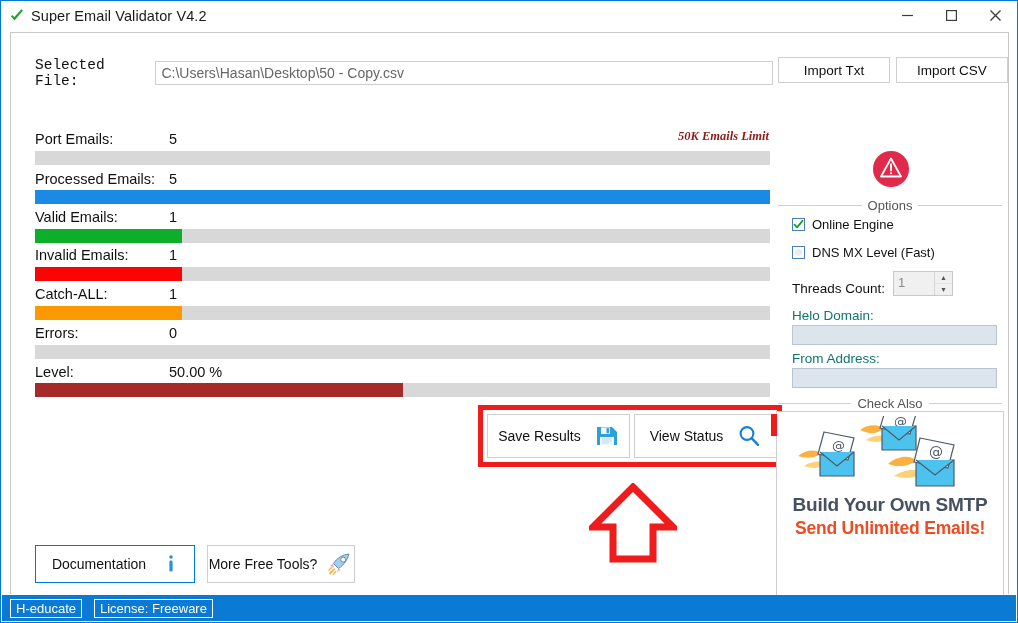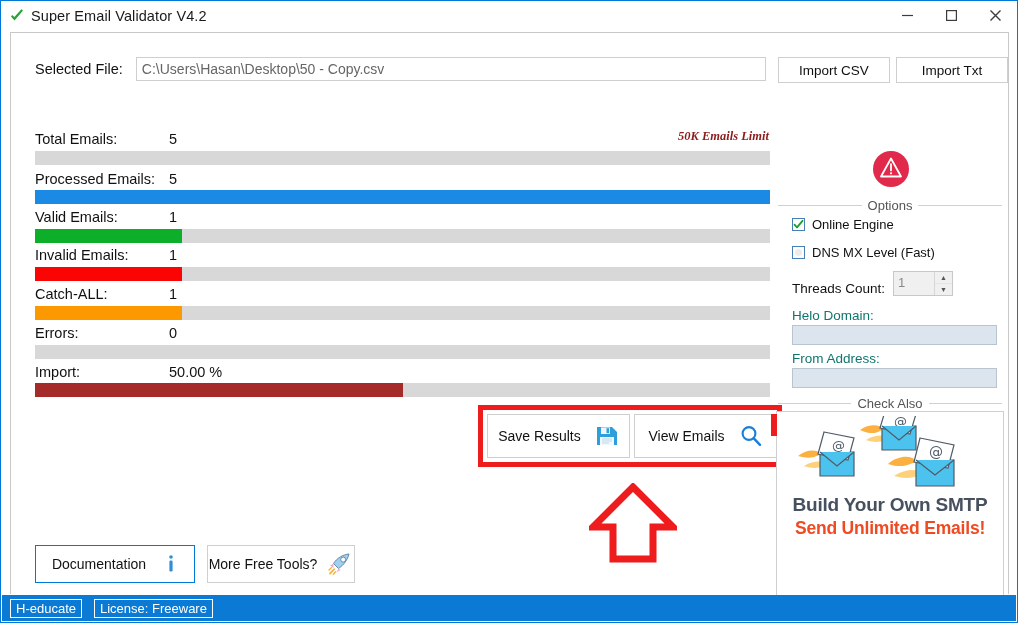--- a/index.html
+++ b/index.html
@@ -82,21 +82,22 @@
   .row-file {
     position: absolute;
     left: 24px;
     top: 24px;
     display: flex;
     align-items: center;
   }
   .label-file {
     font-size: 14.5px;
     color: #111;
-    margin-right: 13px;
+    margin-right: 1px;
+    font-family: Liberation Mono, monospace;
   }
   .file-input {
     width: 630px;
     height: 24px;
     box-sizing: border-box;
     border: 1px solid #cfcfcf;
     background: #ffffff;
     font-size: 14px;
     color: #666;
     padding: 0 5px;
@@ -475,21 +476,21 @@
 
     <div class="left-panel">
 
       <div class="row-file">
         <span class="label-file">Selected File:</span>
         <div class="file-input">C:\Users\Hasan\Desktop\50 - Copy.csv</div>
       </div>
 
       <span class="limit-note">50K Emails Limit</span>
 
-      <span class="stat-label" style="left:24px; top:98px;">Total Emails:</span>
+      <span class="stat-label" style="left:24px; top:98px;">Port Emails:</span>
       <span class="stat-value" style="left:158px; top:98px;">5</span>
       <div class="bar" style="top:118px;">
           <i style="width: 0%; background: transparent;"></i>
         </div>
 
       <span class="stat-label" style="left:24px; top:138px;">Processed Emails:</span>
       <span class="stat-value" style="left:158px; top:138px;">5</span>
       <div class="bar" style="top:157px;">
           <i style="width: 100%; background: rgb(26, 138, 229);"></i>
         </div>
@@ -511,41 +512,41 @@
       <div class="bar" style="top:273px;">
           <i style="width: 20%; background: rgb(252, 152, 0);"></i>
         </div>
 
       <span class="stat-label" style="left:24px; top:292px;">Errors:</span>
       <span class="stat-value" style="left:158px; top:292px;">0</span>
       <div class="bar" style="top:312px;">
           <i style="width: 0%; background: transparent;"></i>
         </div>
 
-      <span class="stat-label" style="left:24px; top:331px;">Import:</span>
+      <span class="stat-label" style="left:24px; top:331px;">Level:</span>
       <span class="stat-value" style="left:158px; top:331px;">50.00 %</span>
       <div class="bar" style="top:350px;">
           <i style="width: 50%; background: rgb(165, 42, 42);"></i>
         </div>
 
       <div class="highlight-box" style="border-color: rgb(238, 28, 28);"></div>
 
       <div class="action-row">
         <div class="act-btn">
           <span>Save Results</span>
           <svg width="24" height="24" viewBox="0 0 24 24">
             <path d="M2 3 h15 l5 5 v13 H2 Z" fill="#2f9fdb"></path>
             <rect x="6" y="3.4" width="9" height="6.6" fill="#eef6fb"></rect>
             <rect x="11.5" y="4.2" width="2.6" height="5" fill="#2f9fdb"></rect>
             <rect x="5" y="13" width="14" height="8" fill="#f2f8fc"></rect>
             <path d="M7 15 h10 M7 17 h10 M7 19 h7" stroke="#bdd8e8" stroke-width="1.1"></path>
           </svg>
         </div>
         <div class="act-btn">
-          <span>View Emails</span>
+          <span>View Status</span>
           <svg width="24" height="24" viewBox="0 0 24 24">
             <circle cx="10" cy="9.5" r="6.4" fill="none" stroke="#1a7fd4" stroke-width="2.1"></circle>
             <path d="M14.8 14.4 L21 20.8" stroke="#1a7fd4" stroke-width="2.4" stroke-linecap="round"></path>
           </svg>
         </div>
       </div>
 
       <svg class="arrow-anno" viewBox="0 0 88 80">
         <path d="M44 4 L84 44 H64 V76 H24 V44 H4 Z" fill="#ffffff" stroke="#ee1c1c" stroke-width="7" stroke-linejoin="miter"></path>
       </svg>
@@ -568,22 +569,22 @@
             <path d="M3 21.5 L7.2 17.2" stroke="#f6b73c" stroke-width="1.8" stroke-linecap="round"></path>
             <path d="M2 18 L4.4 15.8 M6.4 22.2 L8.6 19.8" stroke="#f6b73c" stroke-width="1.5" stroke-linecap="round"></path>
           </svg>
         </div>
       </div>
     </div>
 
     <div class="right-panel">
 
       <div class="import-row">
+        <div class="import-btn">Import Txt</div>
         <div class="import-btn">Import CSV</div>
-        <div class="import-btn">Import Txt</div>
       </div>
 
 
       <svg class="port-icon" viewBox="0 0 38 38">
         <circle cx="19" cy="19" r="18" fill="#e0294b"></circle>
         <path d="M19 8.5 L29 26.5 H9 Z" fill="none" stroke="#ffffff" stroke-width="1.8" stroke-linejoin="round"></path>
         <path d="M19 14.2 V20.4" stroke="#ffffff" stroke-width="1.8" stroke-linecap="round"></path>
         <circle cx="19" cy="23.3" r="1.1" fill="#ffffff"></circle>
       </svg>
 

